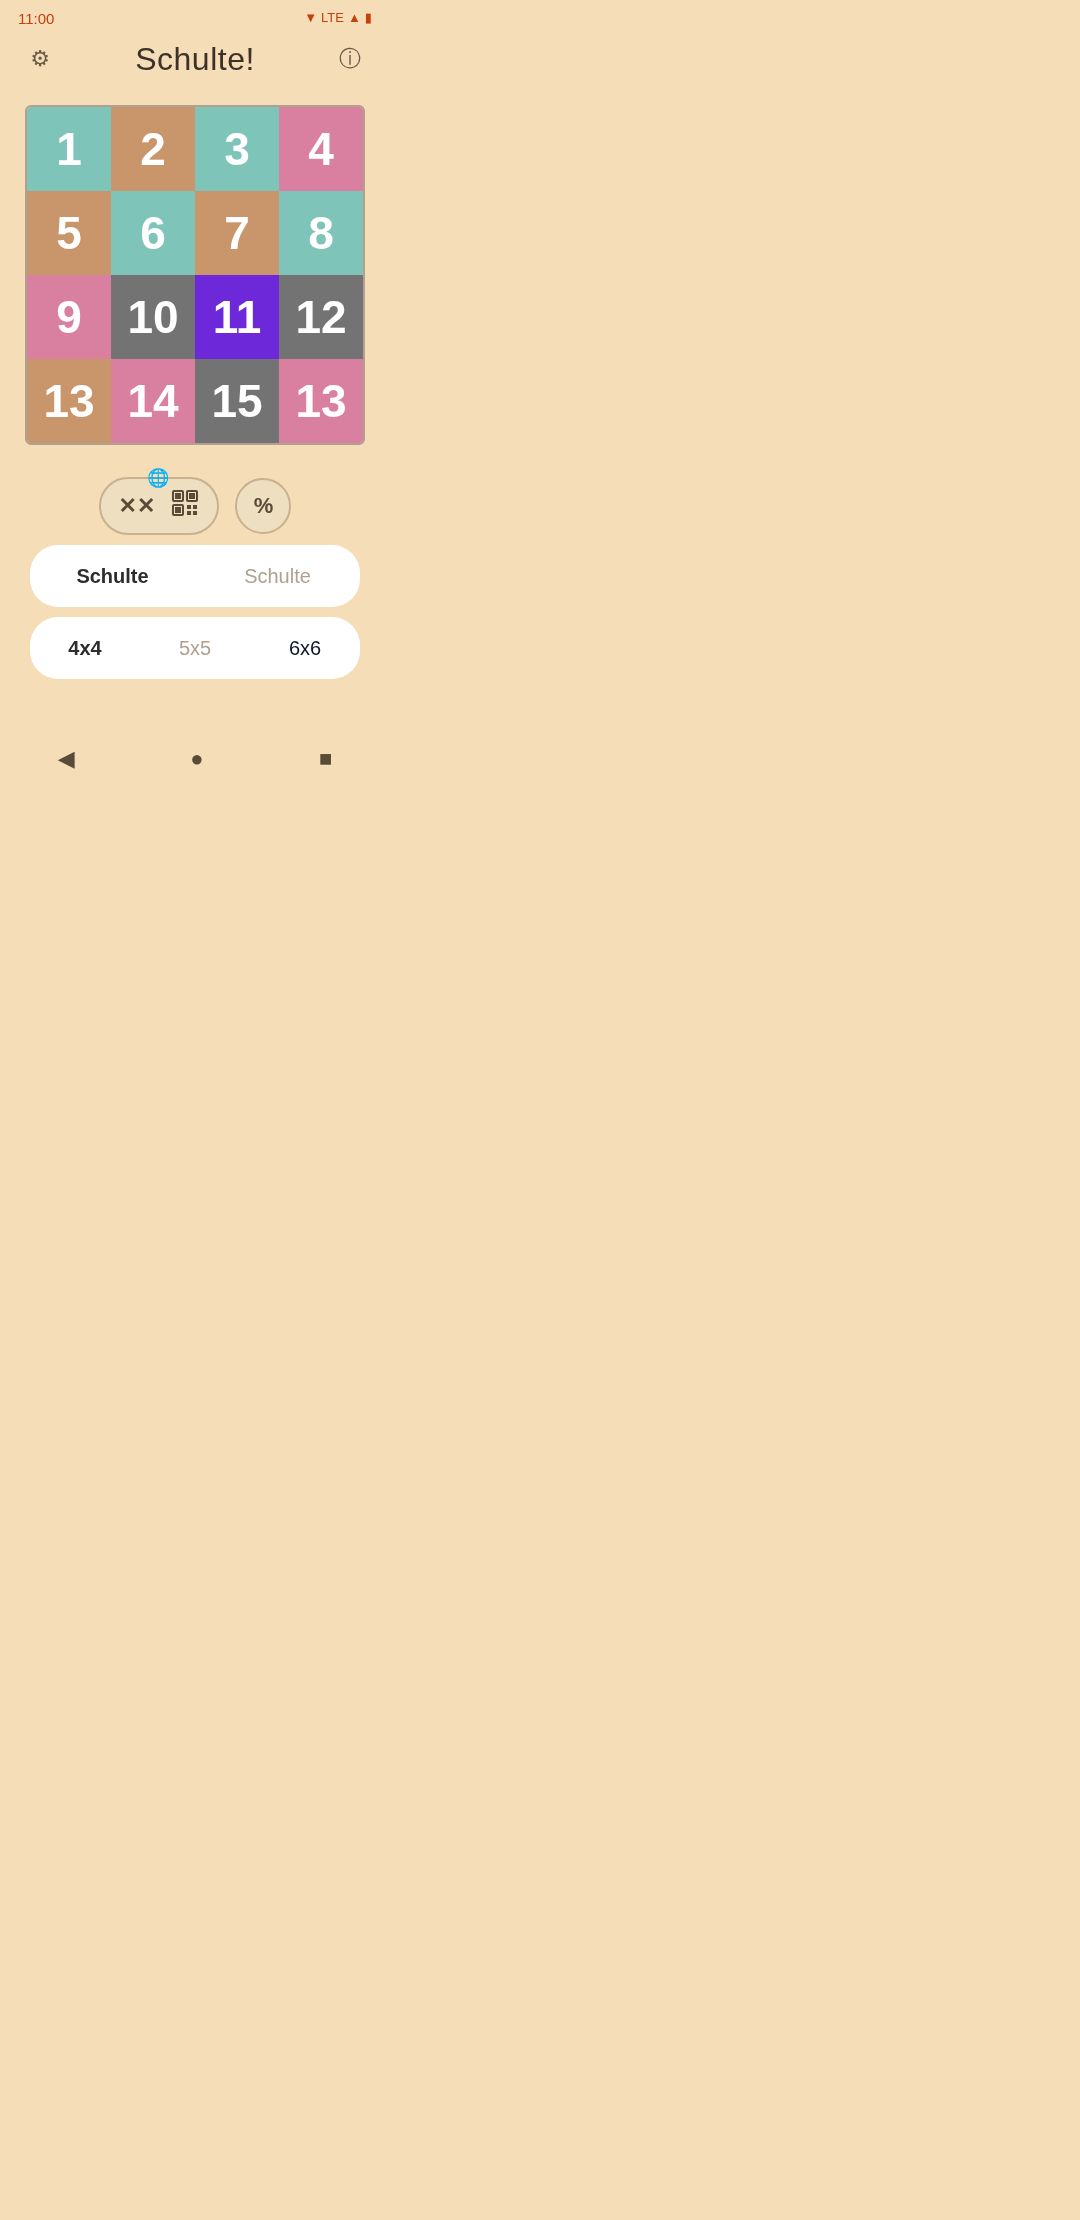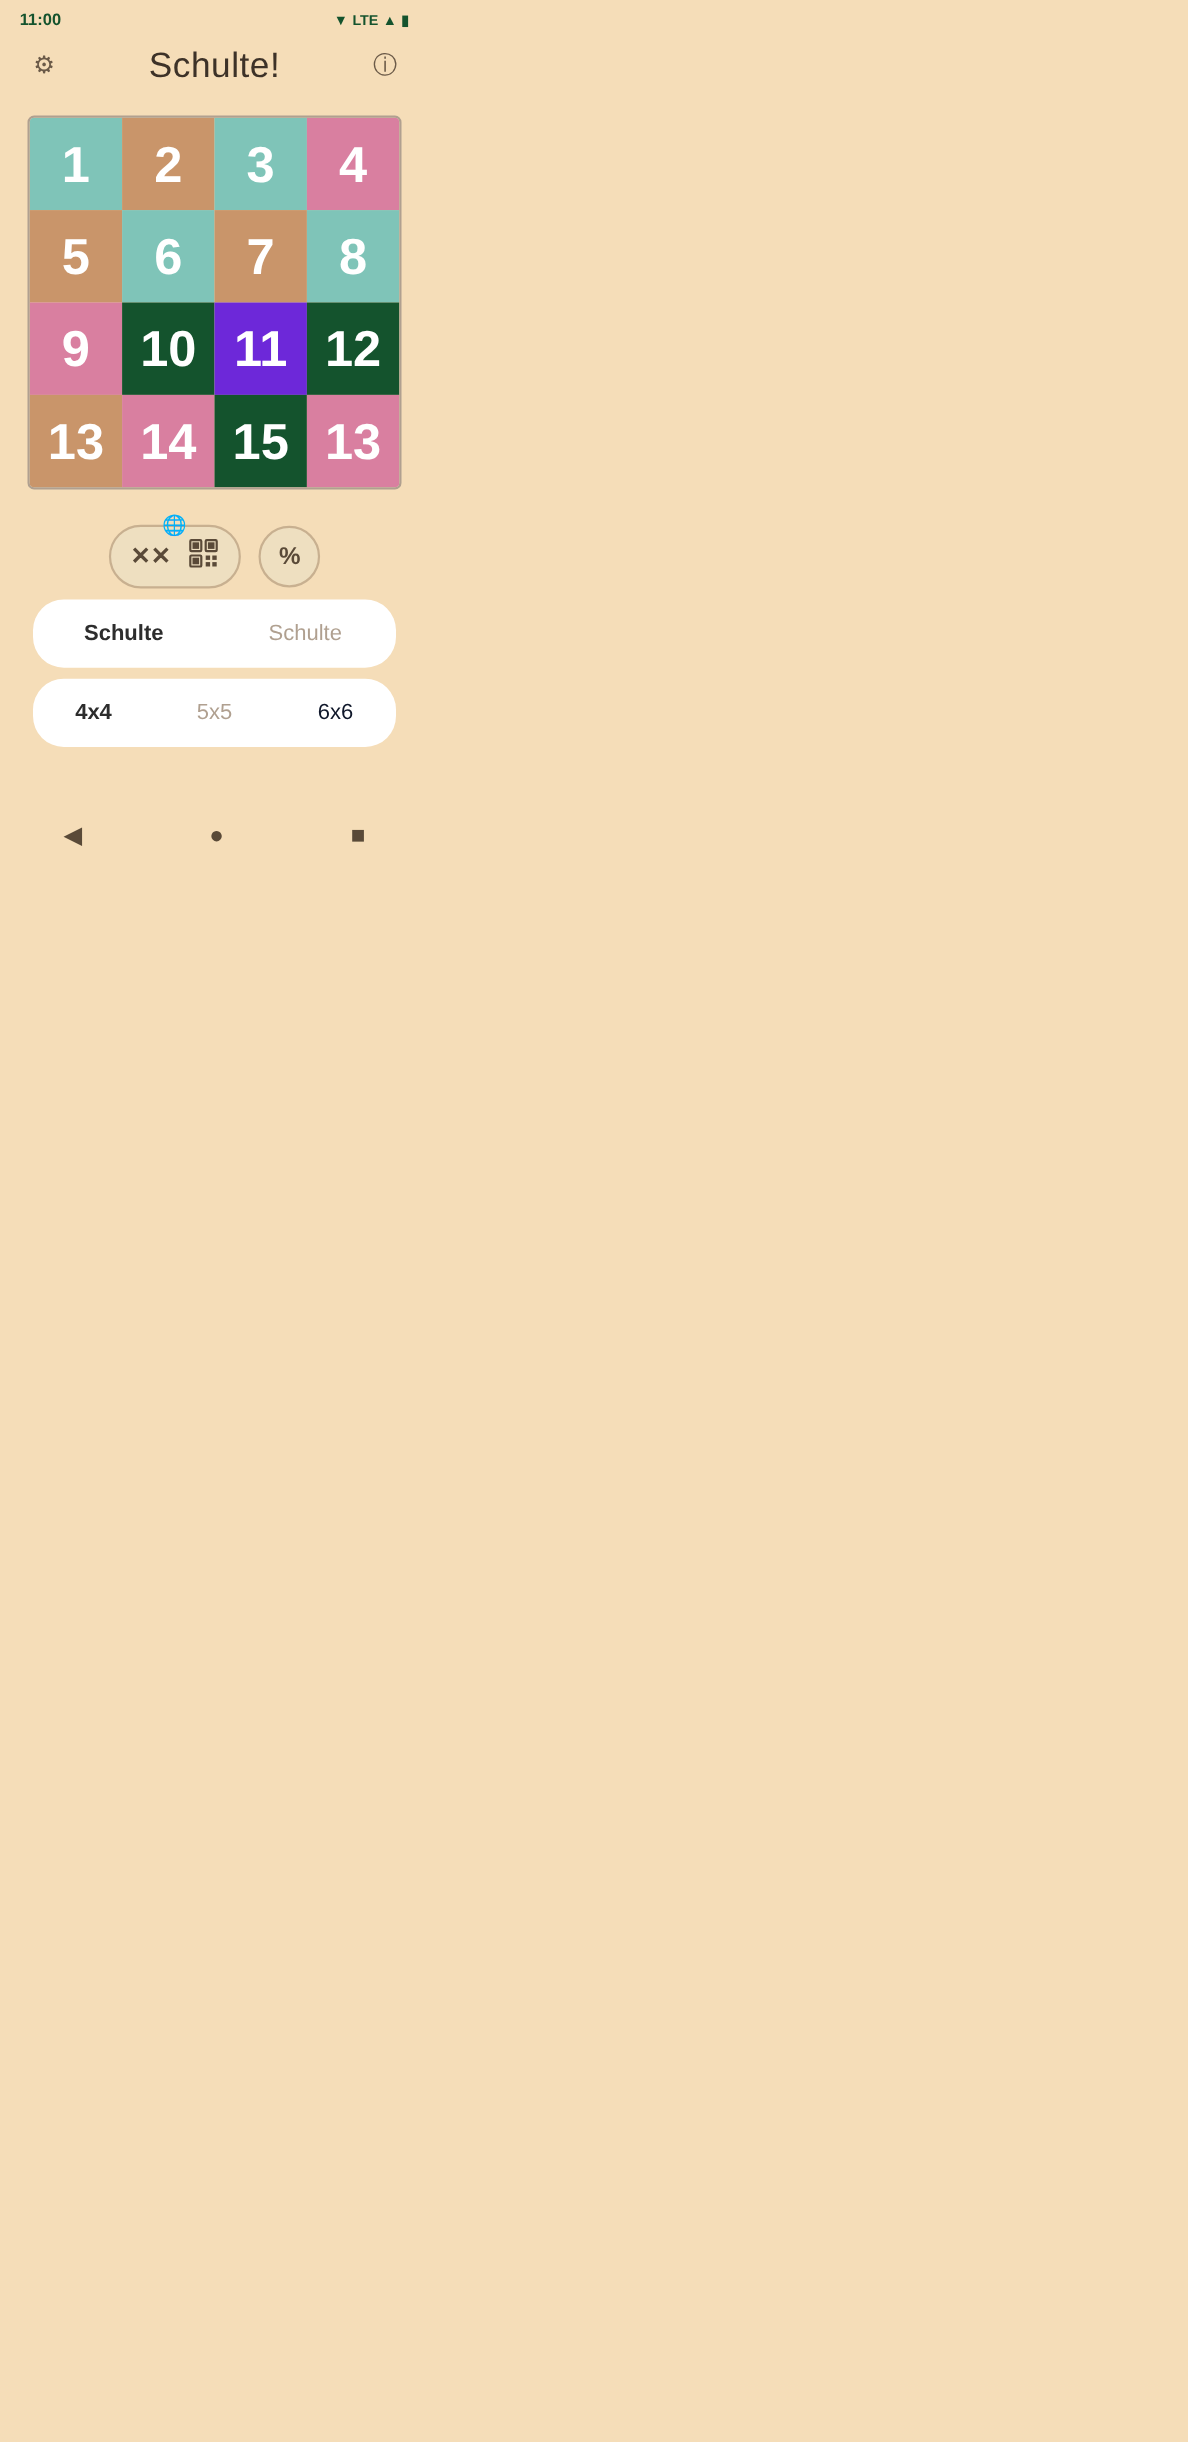--- a/index.html
+++ b/index.html
@@ -15,25 +15,25 @@
       align-items: center;
       position: relative;
       overflow-x: hidden;
     }
 
     
     .status-bar {
       width: 100%;
       display: flex;
       justify-content: space-between;
-      align-items: center;
+      align-items: flex-start;
       padding: 10px 18px 6px;
       font-size: 15px;
-      font-weight: 700;
-      color: #14532d;
+      font-weight: 400;
+      color: #c2410c;
     }
     .status-right {
       display: flex;
       align-items: center;
       gap: 4px;
       font-size: 13px;
     }
 
     
     .header {
@@ -81,21 +81,21 @@
       justify-content: center;
       font-size: 46px;
       font-weight: 700;
       color: white;
       cursor: pointer;
     }
 
     .c-teal    { background-color: #7fc4b8; }
     .c-brown   { background-color: #c9956a; }
     .c-pink    { background-color: #d97fa0; }
-    .c-purple  { background-color: #14532d; }
+    .c-purple  { background-color: #737373; }
     .c-green   { background-color: #6d28d9; }
 
     
     .bottom-icons {
       display: flex;
       align-items: center;
       justify-content: center;
       gap: 16px;
       margin: 12px 0 10px;
       width: 100%;

